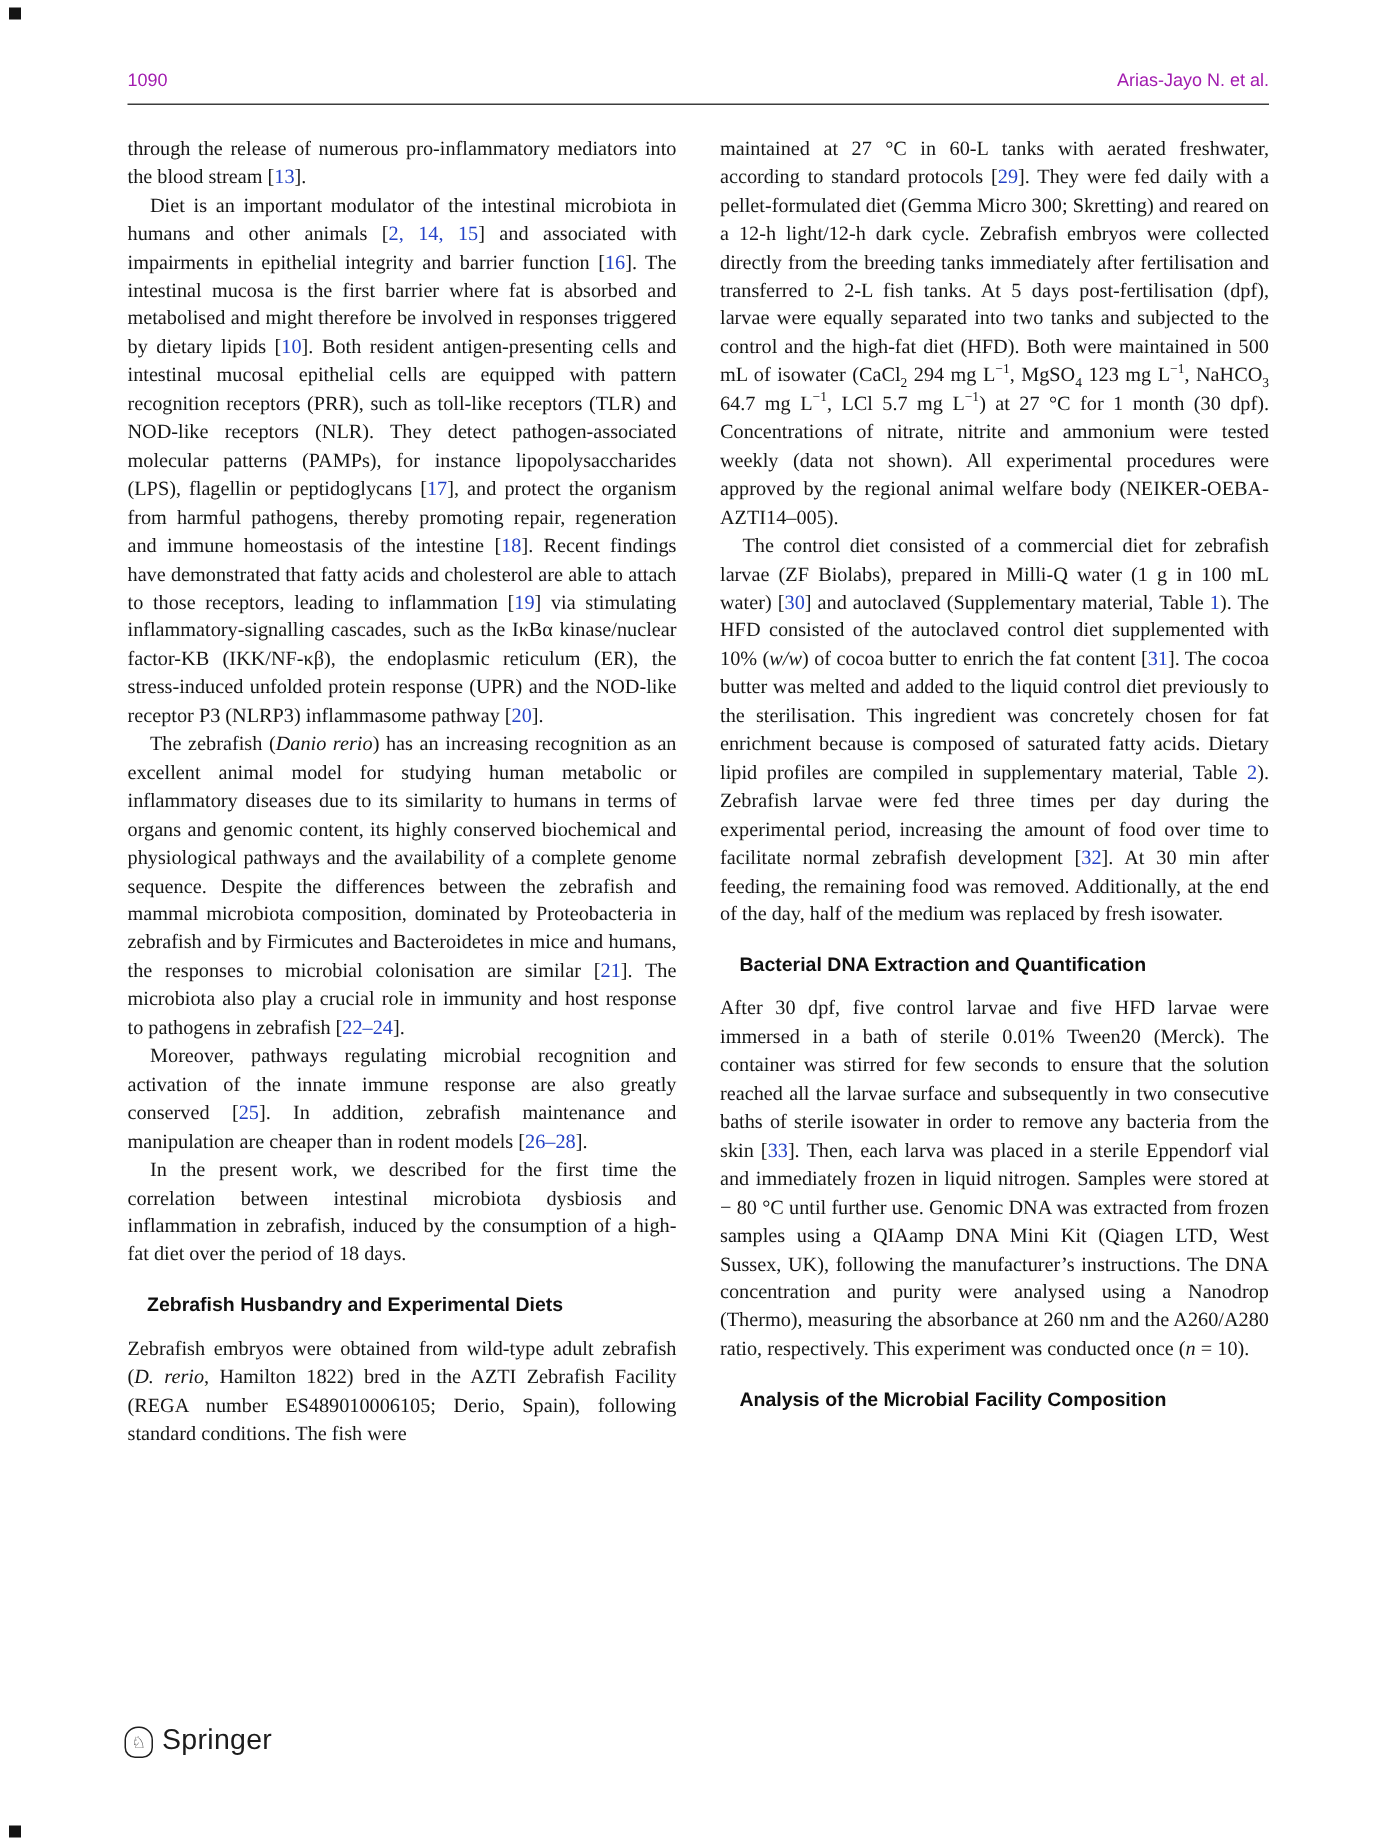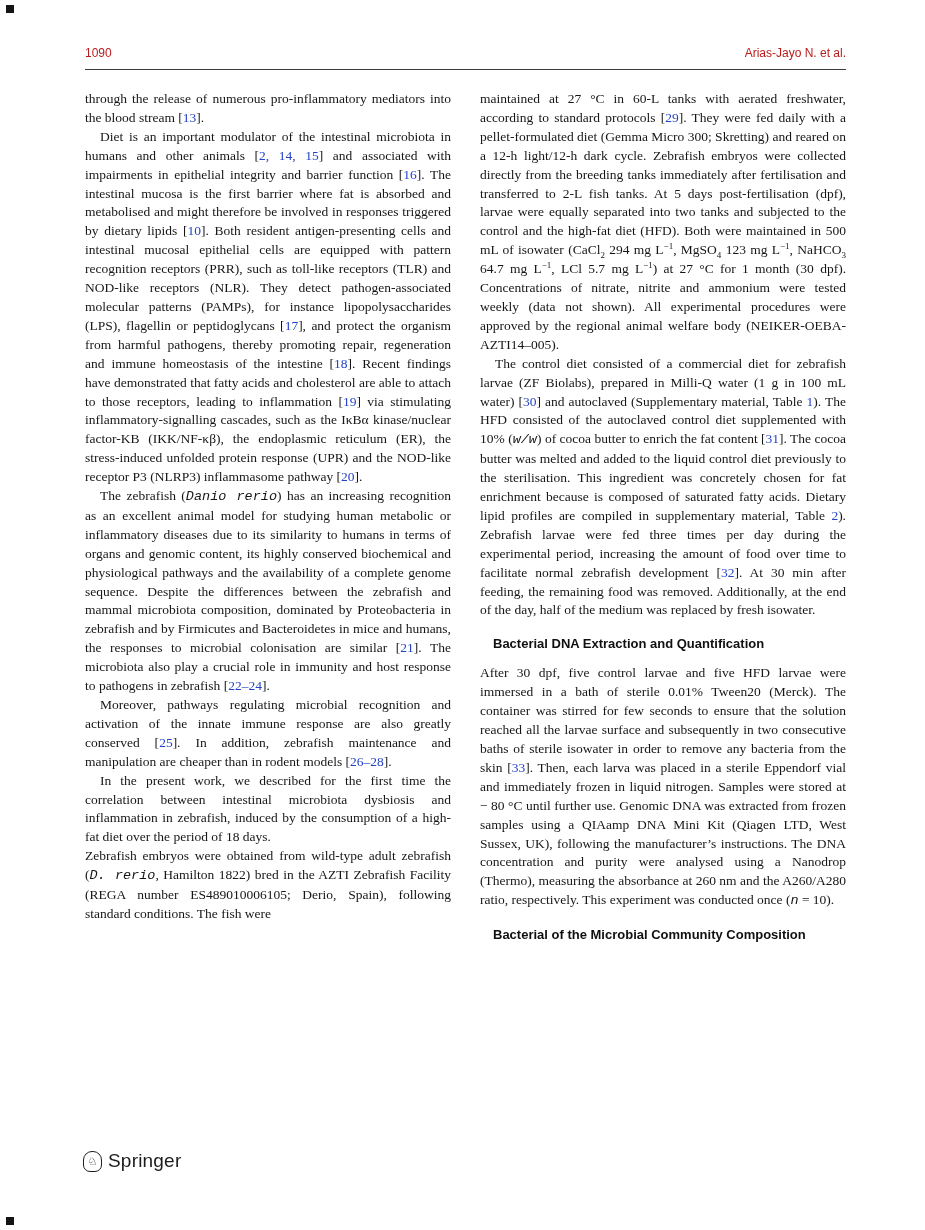--- a/index.html
+++ b/index.html
@@ -12,42 +12,42 @@
   .page { position: relative; width: 925px; height: 1230px; background: #ffffff; overflow: hidden; }
 
   .corner { position: absolute; width: 8px; height: 8px; background: #141414; }
   .corner.tl { left: 6px; top: 5px; }
   .corner.bl { left: 6px; bottom: 5px; }
 
   .running-head {
     position: absolute; left: 85px; right: 79px; top: 46px;
     display: flex; justify-content: space-between; align-items: baseline;
     font-family: "Liberation Sans", sans-serif;
-    font-size: 12px; color: #b91c1c;
+    font-size: 12px; color: #a21caf;
     border-bottom: 1px solid #3c3c3c;
     padding-bottom: 9px;
   }
 
   .columns {
     position: absolute; left: 85px; right: 79px; top: 90px; bottom: 78px;
     display: flex; gap: 29px; overflow: hidden;
   }
   .col { flex: 1 1 0; min-width: 0; }
 
   p.para {
     margin: 0;
     font-size: 13.5px;
     line-height: 18.9px;
     text-align: justify;
     hyphens: auto; -webkit-hyphens: auto;
   }
   p.para.indent { text-indent: 15px; }
 
   a.cite { color: var(--link-color, #2442c6); text-decoration: none; cursor: pointer; }
-  em { font-style: italic; font-family: Liberation Mono, monospace; }
+  em { font-style: italic; }
   .seg-sup { font-size: 9px; vertical-align: super; line-height: 0; }
   .seg-sub { font-size: 9px; vertical-align: sub; line-height: 0; }
 
   h2.heading1 {
     font-family: "Liberation Sans", sans-serif;
     font-size: 16.5px; font-weight: 700; color: #101010;
     margin: 22px 0 16px 0; letter-spacing: -0.1px;
   }
   h3.heading2 {
     font-family: "Liberation Sans", sans-serif;
@@ -86,28 +86,29 @@
     <span>Arias-Jayo N. et al.</span>
   </header>
 
   <div class="columns">
     <div class="col" id="col-left">
         <p class="para">through the release of numerous pro-inflammatory mediators into the blood stream [<a class="cite">13</a>].</p>
         <p class="para indent">Diet is an important modulator of the intestinal microbiota in humans and other animals [<a class="cite">2, 14, 15</a>] and associated with impairments in epithelial integrity and barrier function [<a class="cite">16</a>]. The intestinal mucosa is the first barrier where fat is absorbed and metabolised and might therefore be involved in responses triggered by dietary lipids [<a class="cite">10</a>]. Both resident antigen-presenting cells and intestinal mucosal epithelial cells are equipped with pattern recognition receptors (PRR), such as toll-like receptors (TLR) and NOD-like receptors (NLR). They detect pathogen-associated molecular patterns (PAMPs), for instance lipopolysaccharides (LPS), flagellin or peptidoglycans [<a class="cite">17</a>], and protect the organism from harmful pathogens, thereby promoting repair, regeneration and immune homeostasis of the intestine [<a class="cite">18</a>]. Recent findings have demonstrated that fatty acids and cholesterol are able to attach to those receptors, leading to inflammation [<a class="cite">19</a>] via stimulating inflammatory-signalling cascades, such as the IκBα kinase/nuclear factor-KB (IKK/NF-κβ), the endoplasmic reticulum (ER), the stress-induced unfolded protein response (UPR) and the NOD-like receptor P3 (NLRP3) inflammasome pathway [<a class="cite">20</a>].</p>
         <p class="para indent">The zebrafish (<em>Danio rerio</em>) has an increasing recognition as an excellent animal model for studying human metabolic or inflammatory diseases due to its similarity to humans in terms of organs and genomic content, its highly conserved biochemical and physiological pathways and the availability of a complete genome sequence. Despite the differences between the zebrafish and mammal microbiota composition, dominated by Proteobacteria in zebrafish and by Firmicutes and Bacteroidetes in mice and humans, the responses to microbial colonisation are similar [<a class="cite">21</a>]. The microbiota also play a crucial role in immunity and host response to pathogens in zebrafish [<a class="cite">22–24</a>].</p>
         <p class="para indent">Moreover, pathways regulating microbial recognition and activation of the innate immune response are also greatly conserved [<a class="cite">25</a>]. In addition, zebrafish maintenance and manipulation are cheaper than in rodent models [<a class="cite">26–28</a>].</p>
         <p class="para indent">In the present work, we described for the first time the correlation between intestinal microbiota dysbiosis and inflammation in zebrafish, induced by the consumption of a high-fat diet over the period of 18 days.</p>
+        <h3 class="heading2">Zebrafish Husbandry and Experimental Diets</h3>
         <p class="para">Zebrafish embryos were obtained from wild-type adult zebrafish (<em>D. rerio</em>, Hamilton 1822) bred in the AZTI Zebrafish Facility (REGA number ES489010006105; Derio, Spain), following standard conditions. The fish were</p>
       </div>
     <div class="col" id="col-right">
         <p class="para">maintained at 27 °C in 60-L tanks with aerated freshwater, according to standard protocols [<a class="cite">29</a>]. They were fed daily with a pellet-formulated diet (Gemma Micro 300; Skretting) and reared on a 12-h light/12-h dark cycle. Zebrafish embryos were collected directly from the breeding tanks immediately after fertilisation and transferred to 2-L fish tanks. At 5 days post-fertilisation (dpf), larvae were equally separated into two tanks and subjected to the control and the high-fat diet (HFD). Both were maintained in 500 mL of isowater (CaCl<span class="seg-sub">2</span> 294 mg L<span class="seg-sup">−1</span>, MgSO<span class="seg-sub">4</span> 123 mg L<span class="seg-sup">−1</span>, NaHCO<span class="seg-sub">3</span> 64.7 mg L<span class="seg-sup">−1</span>, LCl 5.7 mg L<span class="seg-sup">−1</span>) at 27 °C for 1 month (30 dpf). Concentrations of nitrate, nitrite and ammonium were tested weekly (data not shown). All experimental procedures were approved by the regional animal welfare body (NEIKER-OEBA-AZTI14–005).</p>
         <p class="para indent">The control diet consisted of a commercial diet for zebrafish larvae (ZF Biolabs), prepared in Milli-Q water (1 g in 100 mL water) [<a class="cite">30</a>] and autoclaved (Supplementary material, Table <a class="cite">1</a>). The HFD consisted of the autoclaved control diet supplemented with 10% (<em>w/w</em>) of cocoa butter to enrich the fat content [<a class="cite">31</a>]. The cocoa butter was melted and added to the liquid control diet previously to the sterilisation. This ingredient was concretely chosen for fat enrichment because is composed of saturated fatty acids. Dietary lipid profiles are compiled in supplementary material, Table <a class="cite">2</a>). Zebrafish larvae were fed three times per day during the experimental period, increasing the amount of food over time to facilitate normal zebrafish development [<a class="cite">32</a>]. At 30 min after feeding, the remaining food was removed. Additionally, at the end of the day, half of the medium was replaced by fresh isowater.</p>
         <h3 class="heading2">Bacterial DNA Extraction and Quantification</h3>
         <p class="para">After 30 dpf, five control larvae and five HFD larvae were immersed in a bath of sterile 0.01% Tween20 (Merck). The container was stirred for few seconds to ensure that the solution reached all the larvae surface and subsequently in two consecutive baths of sterile isowater in order to remove any bacteria from the skin [<a class="cite">33</a>]. Then, each larva was placed in a sterile Eppendorf vial and immediately frozen in liquid nitrogen. Samples were stored at − 80 °C until further use. Genomic DNA was extracted from frozen samples using a QIAamp DNA Mini Kit (Qiagen LTD, West Sussex, UK), following the manufacturer’s instructions. The DNA concentration and purity were analysed using a Nanodrop (Thermo), measuring the absorbance at 260 nm and the A260/A280 ratio, respectively. This experiment was conducted once (<em>n</em> = 10).</p>
-        <h3 class="heading2">Bacterial of the Microbial Community Composition</h3>
+        <h3 class="heading2">Analysis of the Microbial Facility Composition</h3>
       </div>
   </div>
 
   <footer class="footer">
     <span class="logo-badge">
       <span class="logo-mark">♘</span>
     </span>
     <span class="logo-text">Springer</span>
   </footer>
 </div>

